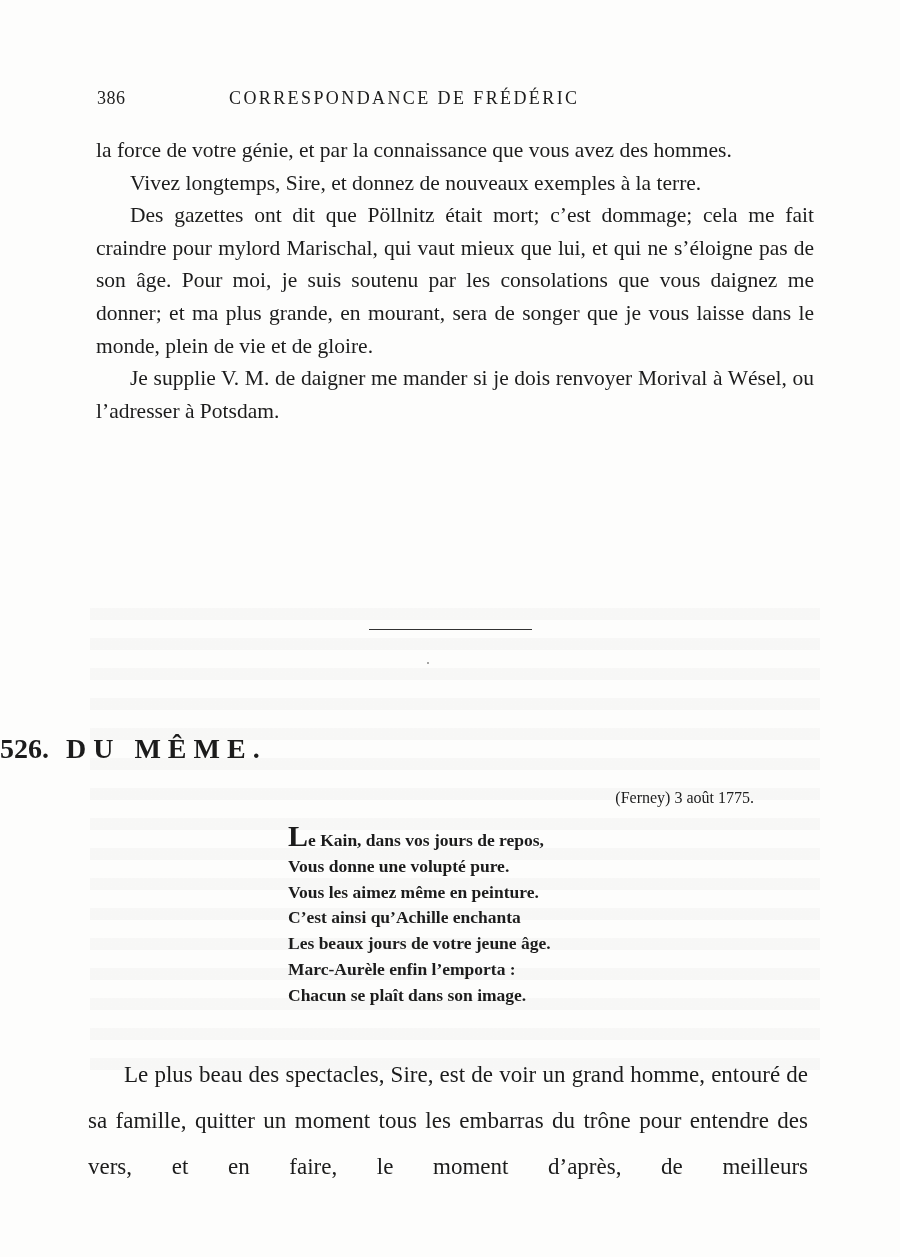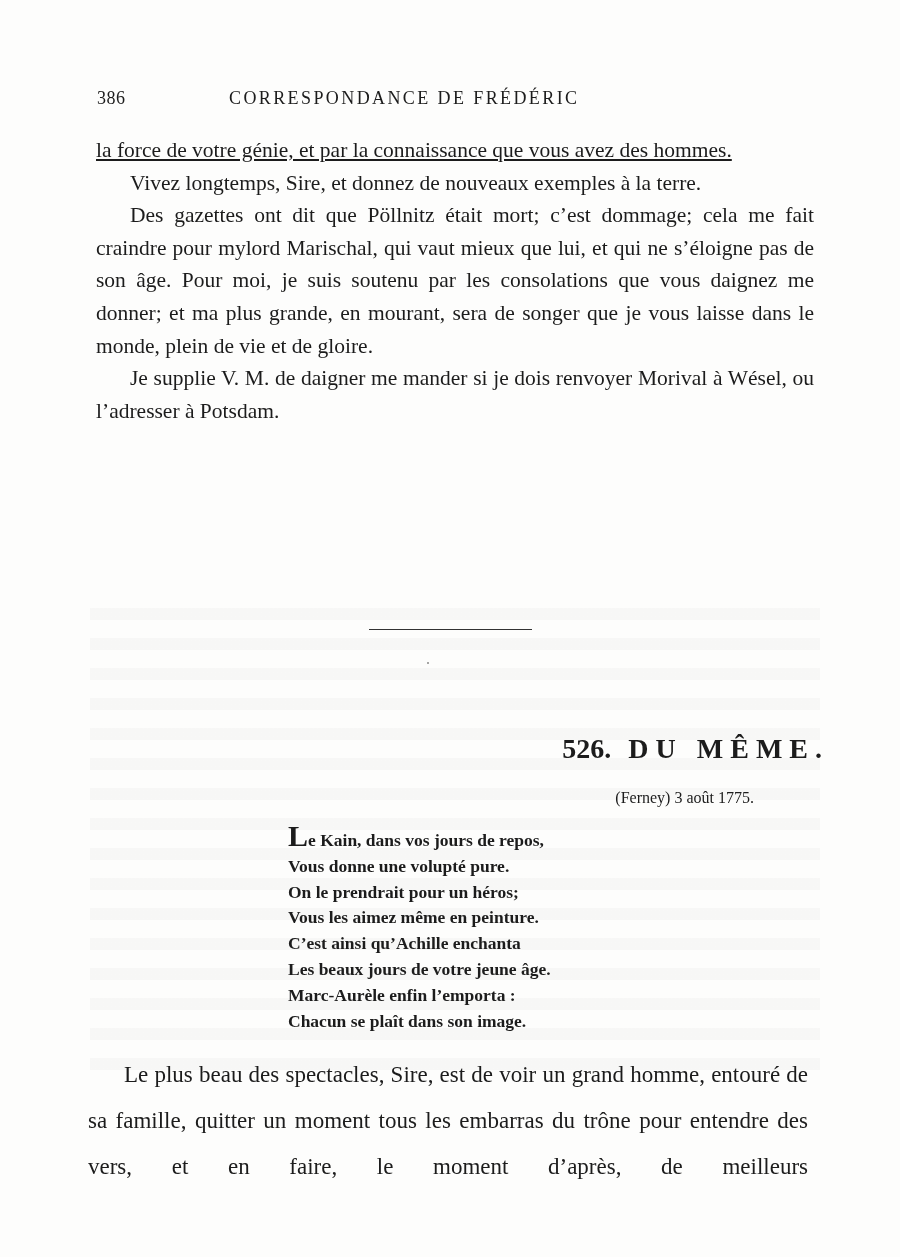--- a/index.html
+++ b/index.html
@@ -17,29 +17,29 @@
   }
   .running-head .folio { position: absolute; left: 0; top: 0; }
   .running-head .title { position: absolute; left: 132px; top: 0; letter-spacing: 2.4px; }
   .prose {
     position: absolute; left: 96px; width: 718px;
     font-size: 21.5px; line-height: 32.6px;
     text-align: justify; text-align-last: auto;
   }
   .prose p { margin: 0; }
   .prose p.indent { text-indent: 34px; }
-  .prose p.full { text-align-last: justify; text-decoration: underline; }
+  .prose p.full { text-align-last: justify; }
   #top-prose { top: 134px; }
   .divider {
     position: absolute; left: 369px; top: 629px; width: 163px; height: 1px;
     background: #333;
   }
   .dot { position: absolute; left: 427px; top: 662px; width: 2px; height: 2px; background: #888; border-radius: 1px; }
   .letter-heading {
-    position: absolute; top: 733px; left: 0; width: 829px; text-align: right;
+    position: absolute; top: 733px; left: 0; width: 829px; text-align: left;
     font-size: 28px; font-weight: bold;
   }
   .letter-heading .num { font-weight: bold; letter-spacing: 0; }
   .letter-heading .ttl { letter-spacing: 7px; margin-left: 10px; }
   .dateline {
     position: absolute; top: 789px; right: 146px;
     font-size: 16px; font-weight: normal;
   }
   .verse {
     position: absolute; left: 288px; top: 826px;
@@ -79,21 +79,20 @@
   <div class="letter-heading">
     <span class="num">526.</span>
     <span class="ttl">DU MÊME.</span>
   </div>
 
   <div class="dateline">(Ferney) 3 août 1775.</div>
 
   <div class="verse">
     <div class="line"><span class="dropcap">L</span><span>e Kain, dans vos jours de repos,</span></div>
     <div class="line">Vous donne une volupté pure.</div>
-    <div class="line">On le prendrait pour un héros;</div>
     <div class="line">Vous les aimez même en peinture.</div>
     <div class="line">C’est ainsi qu’Achille enchanta</div>
     <div class="line">Les beaux jours de votre jeune âge.</div>
     <div class="line">Marc-Aurèle enfin l’emporta :</div>
     <div class="line">Chacun se plaît dans son image.</div>
   </div>
 
   <div class="prose" id="bottom-prose">
     <p class="indent" style="text-align-last:justify">Le plus beau des spectacles, Sire, est de voir un grand homme, entouré de sa famille, quitter un moment tous les embarras du trône pour entendre des vers, et en faire, le moment d’après, de meilleurs</p>
   </div>

